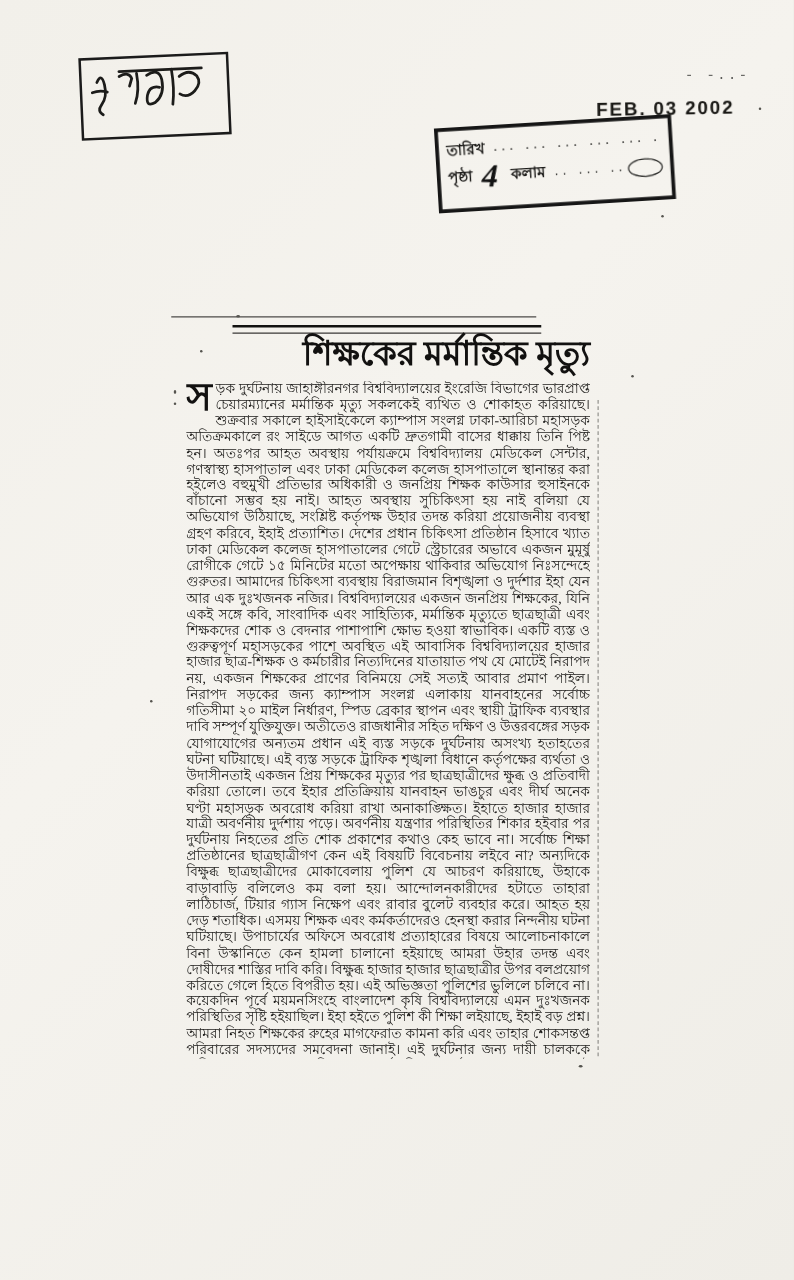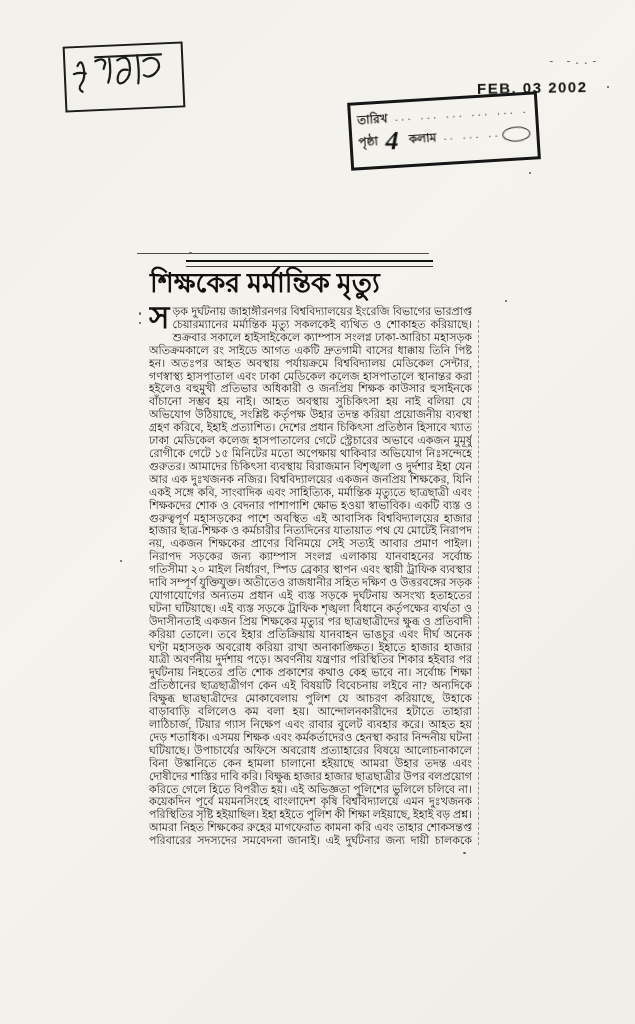--- a/index.html
+++ b/index.html
@@ -65,21 +65,21 @@
   .rule-thin{
     position:absolute;left:137px;top:253px;width:292px;height:0;
     border-top:1.5px solid #4c4b48;
   }
   .rule-heavy{
     position:absolute;left:186px;top:260px;width:247px;height:4px;
     border-top:2.5px solid #121210;border-bottom:1px solid #3a3937;
   }
   .article-title{
     position:absolute;left:150px;top:266px;width:322px;
-    text-align:left;
+    text-align:right;
     font-weight:700;font-size:27px;line-height:34px;
     color:#121110;
     filter:blur(0.2px);
     white-space:nowrap;
   }
   .body-col{
     position:absolute;left:149px;top:305px;width:323px;height:542px;
     overflow:hidden;
     font-size:11px;line-height:12.9px;
     text-align:justify;

